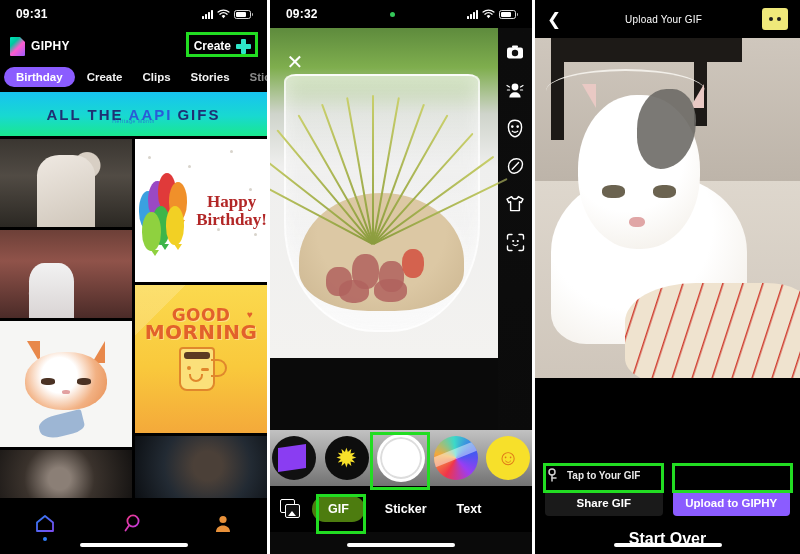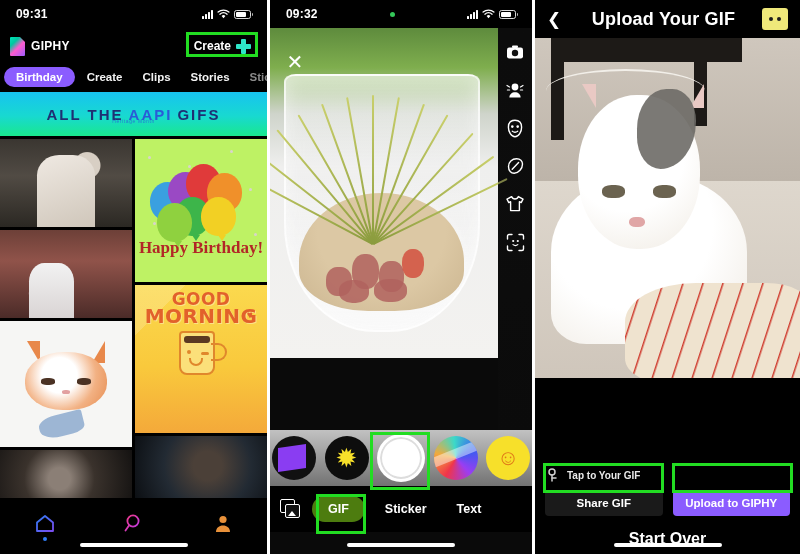--- a/index.html
+++ b/index.html
@@ -129,36 +129,36 @@
   .catface .eye.l { left:24%; } .catface .eye.r { right:24%; }
   .catface .nose { position:absolute; left:46%; top:56%; width:8%; height:5%; background:#e2a0a0; border-radius:40%; }
   .catface .scarf {
     position:absolute; left:22%; bottom:-6%; width:46%; height:24%;
     background:#9db6d4; border-radius:40% 10% 30% 45%; transform:rotate(-14deg);
   }
   .gif-goodmorning {
     background:
       linear-gradient(135deg, rgba(255,255,255,.18) 0 18%, transparent 18%),
       linear-gradient(180deg,#fbd94e 0%,#f9c93c 55%,#f4a93a 100%);
-    display:flex; flex-direction:column; align-items:center; justify-content:flex-start; padding-top:6px;
+    display:flex; flex-direction:column; align-items:center; justify-content:flex-start; padding-top:22px;
   }
   .gm-txt { color:#e2612b; font-size:17px; font-weight:bold; line-height:.95; letter-spacing:.4px; text-align:center;
             text-shadow:1px 1px 0 rgba(255,255,255,.35); font-family:"DejaVu Sans", sans-serif; }
   .gm-txt span { display:block; }
   .gm-txt .l2 { font-size:20px; }
   .mug { position:relative; width:52px; height:44px; margin-top:5px; }
   .mug .body { position:absolute; left:4px; top:0; width:36px; height:44px; background:#fbe07a; border:2.5px solid #e0872c; border-radius:4px 4px 8px 8px; }
   .mug .handle { position:absolute; right:0; top:12px; width:16px; height:18px; border:2.5px solid #e0872c; border-left:none; border-radius:0 10px 10px 0; }
   .mug .coffee { position:absolute; left:9px; top:5px; width:26px; height:7px; background:#5b3a22; border-radius:3px; }
   .mug .eye { position:absolute; top:19px; width:4px; height:4px; background:#e0872c; border-radius:50%; }
   .mug .eye.l { left:12px; } .mug .eye.r { left:26px; width:8px; height:2.5px; border-radius:2px; top:21px; }
   .mug .smile { position:absolute; left:14px; top:27px; width:14px; height:8px; border:2px solid #e0872c; border-top:none; border-radius:0 0 10px 10px; }
   .gm-heart { position:absolute; right:14px; top:24px; color:#e2612b; font-size:10px; }
 
-  .gif-bday { background:#bef264; position:relative; display:flex; flex-direction:column; align-items:center; justify-content:center; }
+  .gif-bday { background:#ffffff; position:relative; display:flex; align-items:center; justify-content:center; }
   .balloons { position:relative; width:88%; height:52%; }
   .bal { position:absolute; width:30%; height:52%; border-radius:50% 50% 48% 48%; }
   .bal::after { content:""; position:absolute; left:48%; bottom:-5px; width:0; height:0;
                 border-left:4px solid transparent; border-right:4px solid transparent; border-top:6px solid currentColor; }
   .bday-txt { color:#b22727; font-size:17px; font-weight:bold; line-height:1.05; text-align:center; font-family:"Liberation Serif", serif; }
   .confetti { position:absolute; inset:0; }
   .confetti i { position:absolute; width:3px; height:3px; background:#d8d4cc; border-radius:50%; }
 
   .gif-dark-a { background: radial-gradient(circle at 45% 60%, #8b7f76 0 14%, #3a322c 45%, #141211 100%); }
   .gif-dark-b { background: radial-gradient(circle at 55% 48%, #4b4038 0 18%, #222a33 55%, #0c0f13 100%); }
@@ -237,21 +237,21 @@
   .mode-gallery { width:22px; height:20px; position:relative; flex:0 0 auto; }
   .mode-gallery .bk { position:absolute; left:0; top:0; width:15px; height:14px; border:1.5px solid #fff; border-radius:2px; background:#000; }
   .mode-gallery .fr { position:absolute; left:5px; top:5px; width:15px; height:14px; border:1.5px solid #fff; border-radius:2px; background:#111; }
   .mode-gallery .fr::after { content:""; position:absolute; left:2px; bottom:1px; width:0; height:0; border-left:4px solid transparent; border-right:4px solid transparent; border-bottom:5px solid #fff; }
   .mode { color:#fff; font-size:12.5px; font-weight:bold; padding:5px 10px; }
   .mode.active { background:#4d7c0f; border-radius:16px; padding:6px 16px; }
 
   
   .up-header { height:38px; display:flex; align-items:center; justify-content:space-between; padding:0 12px; background:#000; }
   .back-chev { color:#fff; font-size:17px; width:18px; font-weight:300; }
-  .up-title { color:#fff; font-size:18px; font-weight:bold; letter-spacing:.2px; }
+  .up-title { color:#fff; font-size:10px; font-weight:normal; letter-spacing:.2px; }
   .dots-btn {
     width:26px; height:22px; background:#efe87a; border-radius:3px;
     display:flex; align-items:center; justify-content:center; gap:4px;
   }
   .dots-btn i { width:4px; height:4px; border-radius:50%; background:#1c1c1c; display:block; }
 
   .up-photo {
     position:relative; height:340px; overflow:hidden;
     background: linear-gradient(180deg,#e9e3db 0%,#ded7cd 42%,#cfc6bb 100%);
   }

